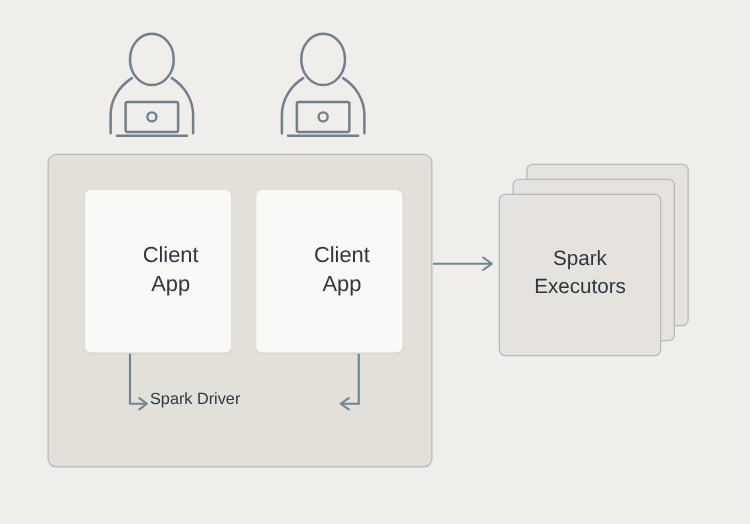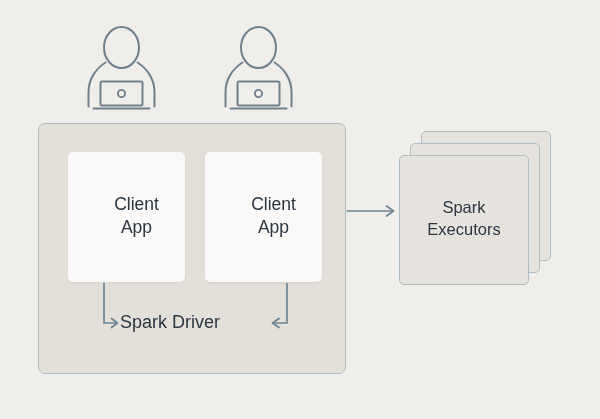--- a/index.html
+++ b/index.html
@@ -49,21 +49,21 @@
     color:#2b3640;
     font-size:17.5px;
     line-height:1.33;
     white-space:pre-line;
     padding-left:20px;
   }
 
   
   .driver-label{
     left:120px;top:311px;width:160px;
-    font-size:18px;
+    font-size:13px;
     text-align:left;
   }
 
   
   .exec-card{
     position:absolute;
     width:130px;height:130px;
     background:#e6e3de;
     border:1.5px solid #b0bcc4;
     border-radius:5px;

